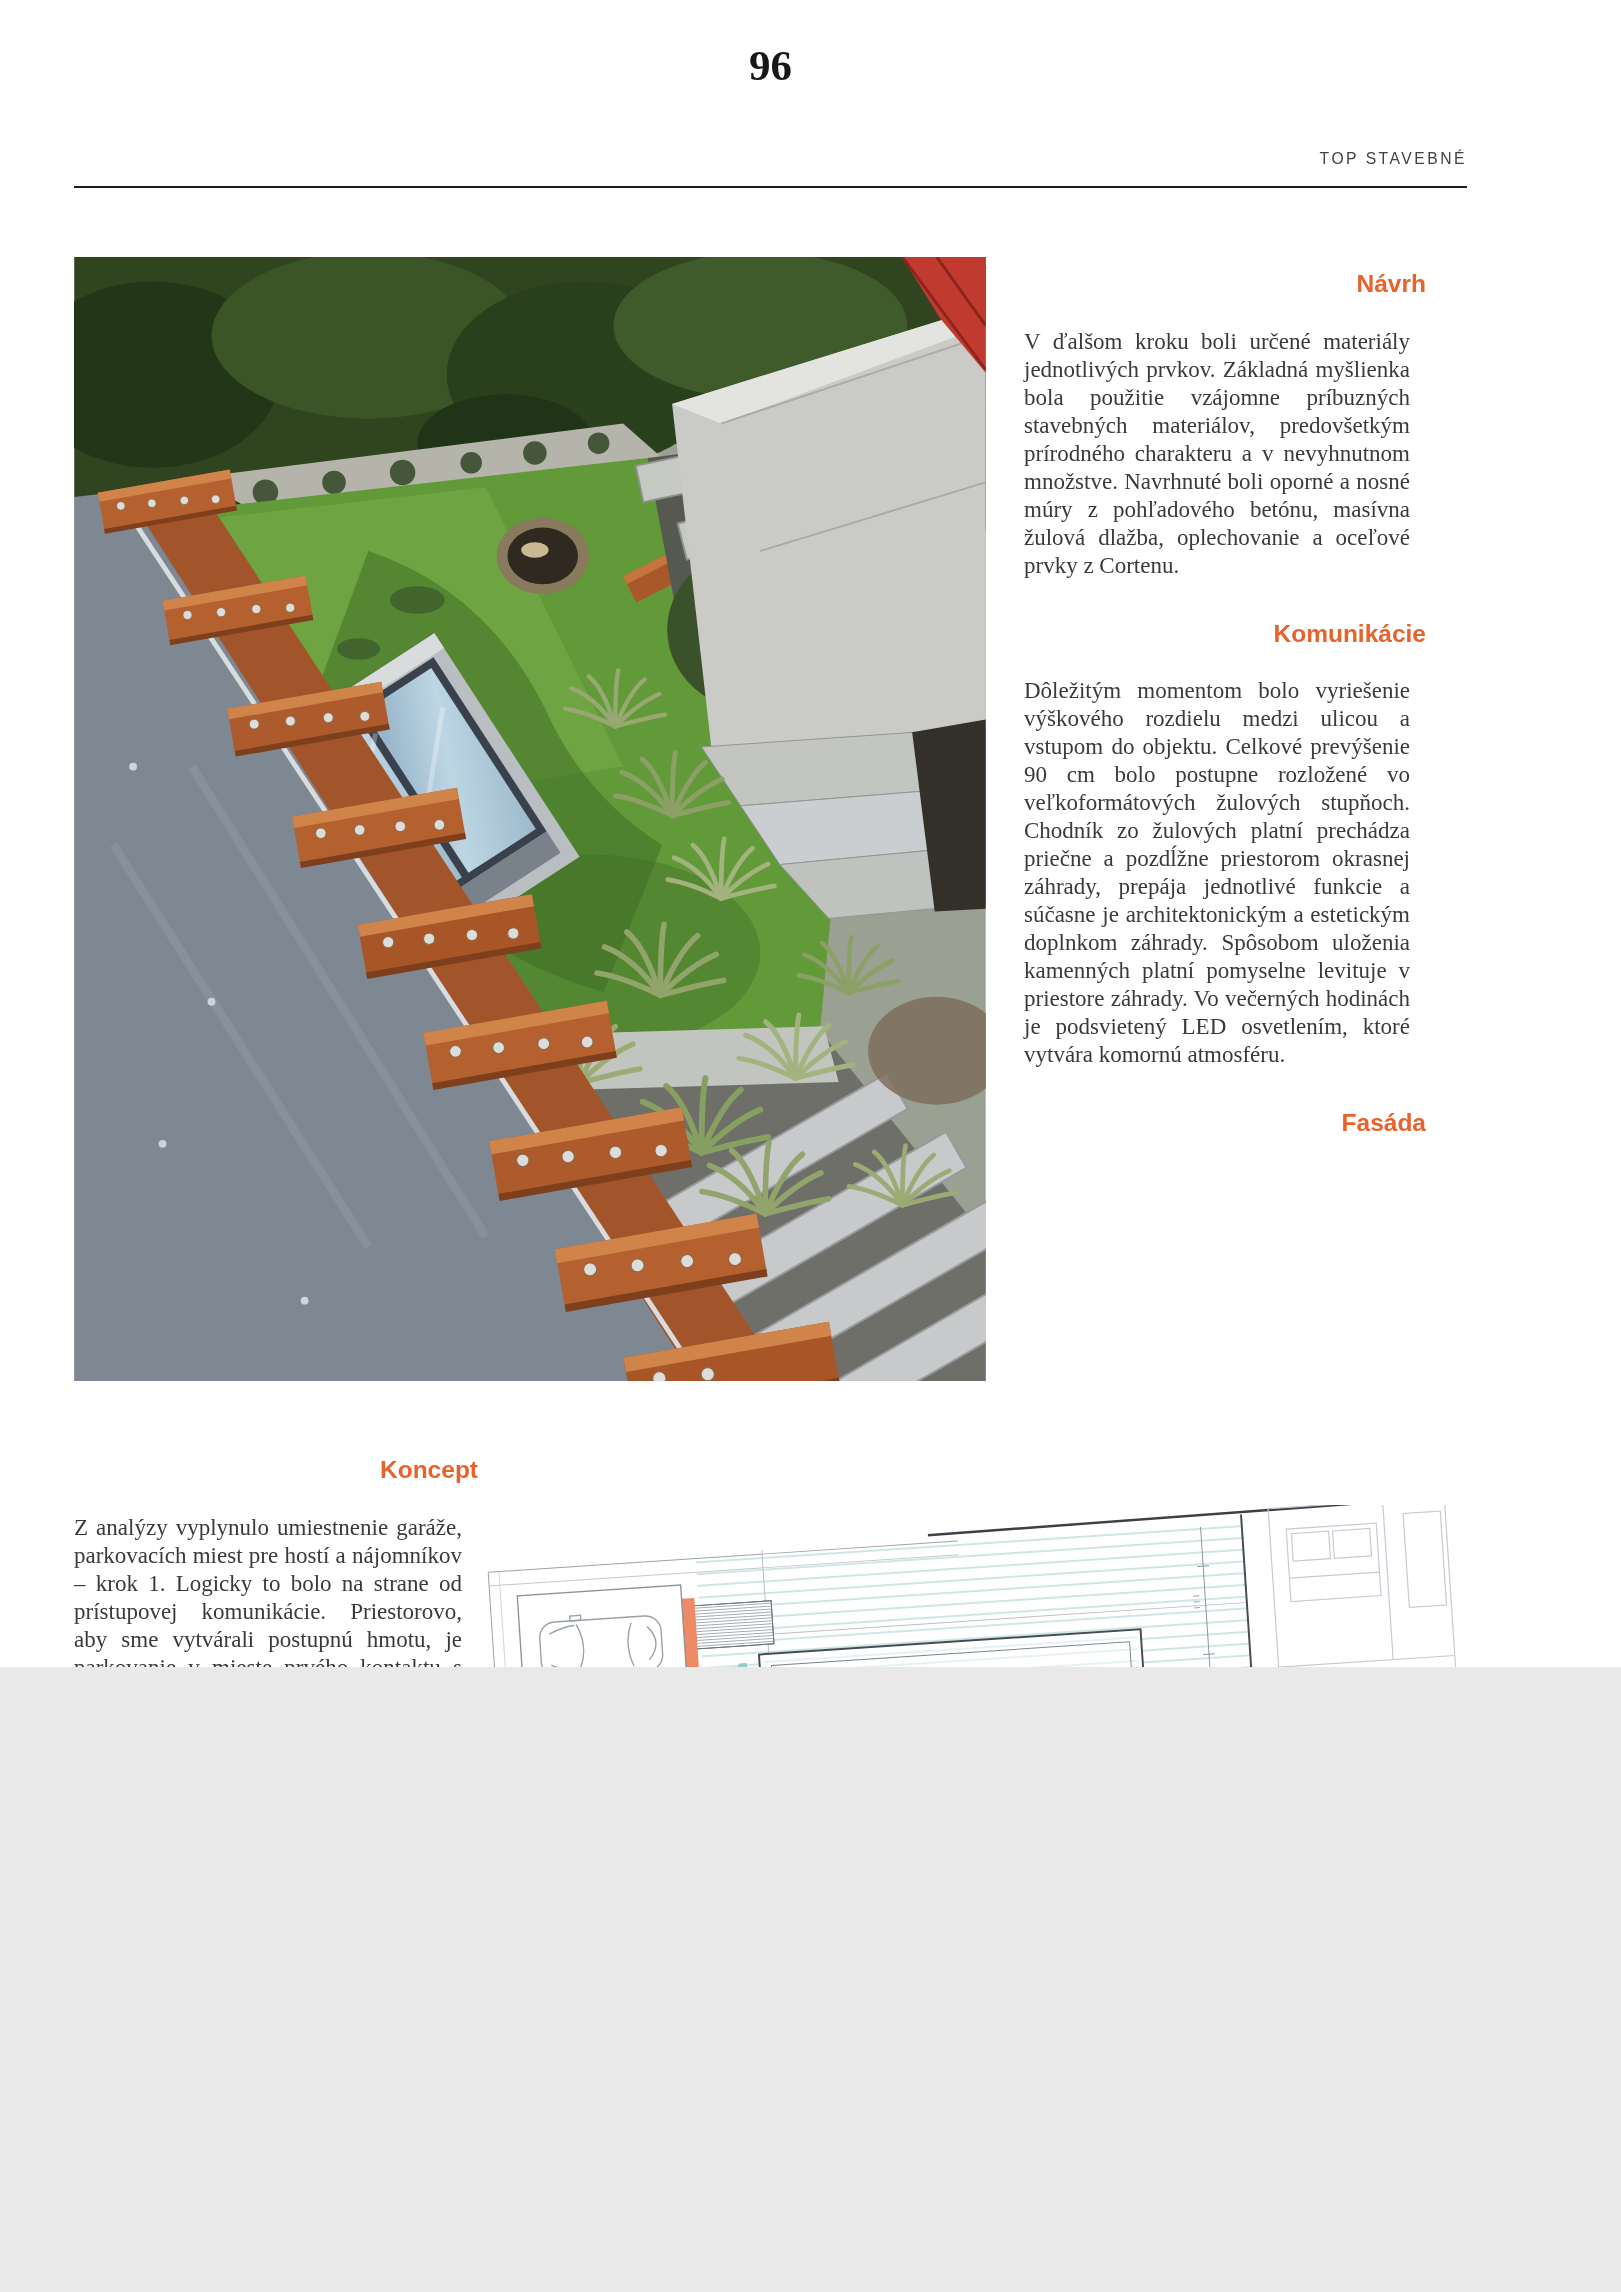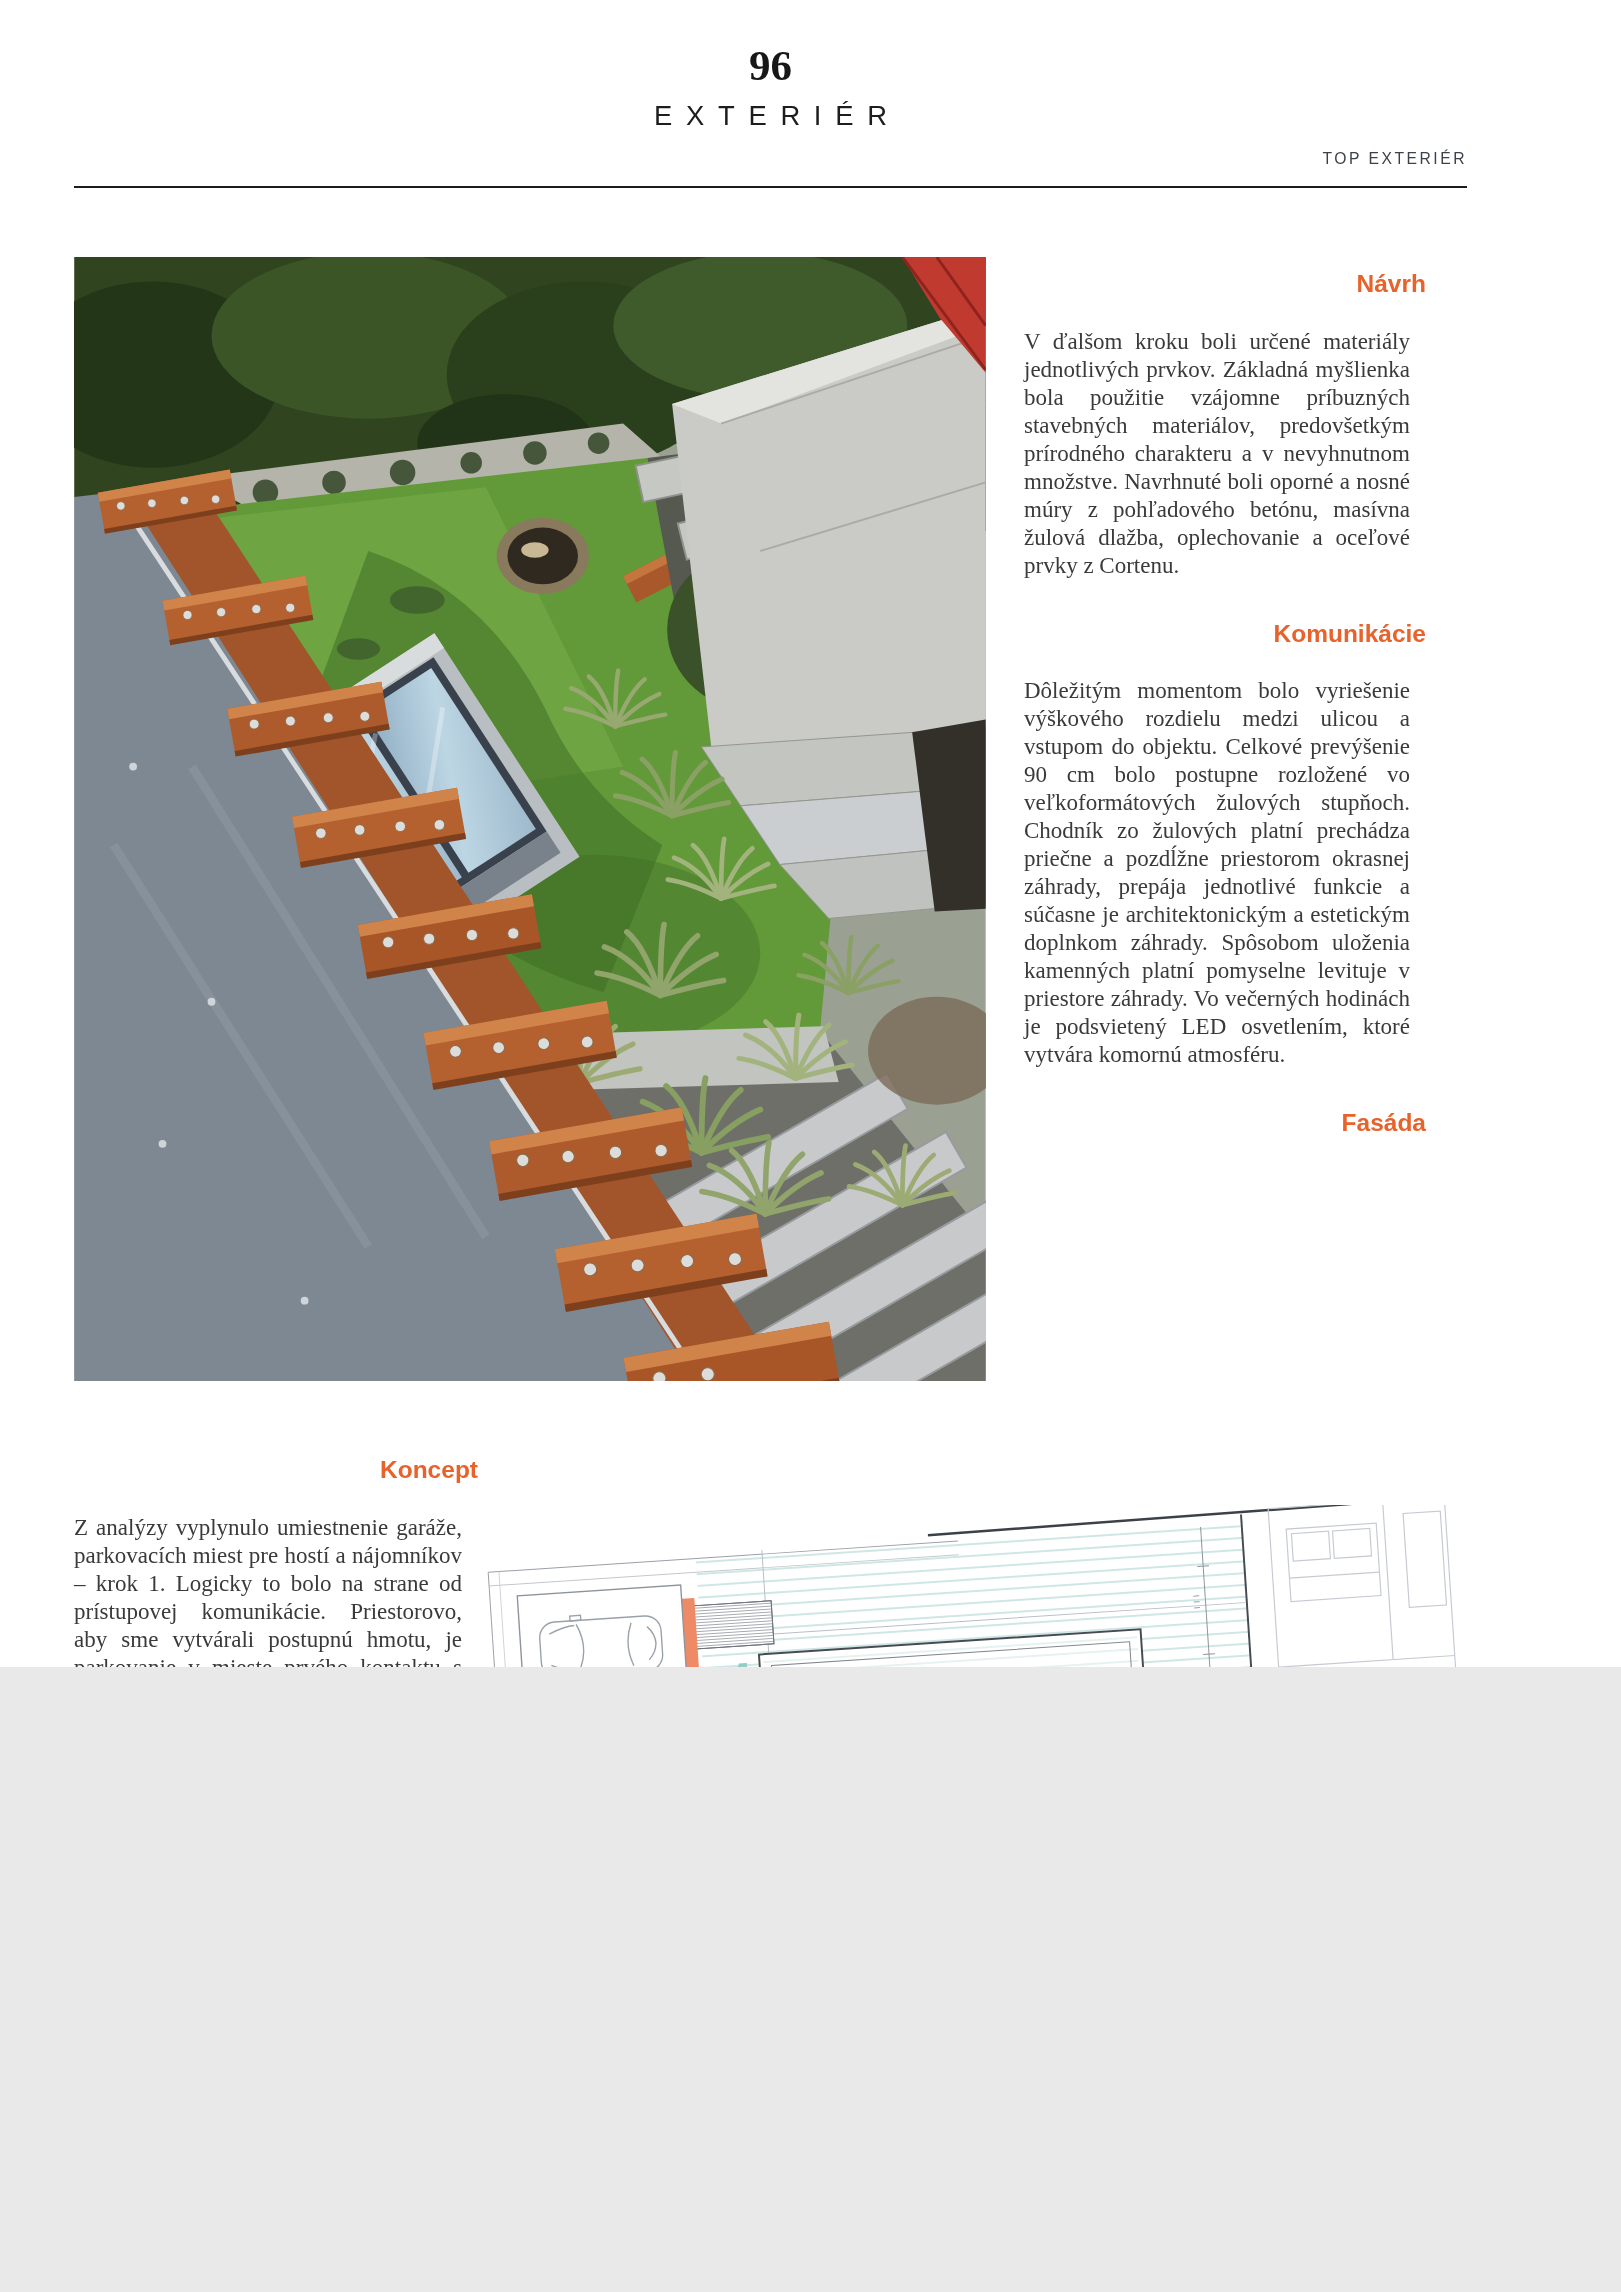--- a/index.html
+++ b/index.html
@@ -29,22 +29,21 @@
   .plan svg{position:absolute;left:0;top:0;}
   .pn{position:absolute;font-family:"DejaVu Sans",sans-serif;font-weight:200;font-size:110px;
         line-height:1;transform:translate(-50%,-50%) rotate(-4deg) scaleX(.8);}
 </style>
 </head>
 <body>
 
 <div class="page">
 
   <div class="page-number">96</div>
-  <div class="section-title">EXTERIÉR</div>
-  <div class="corner-label">TOP EXTERIÉR</div>
+  <div class="corner-label">TOP STAVEBNÉ</div>
   <div class="header-rule"></div>
 
   <figure class="photo">
     <svg width="912" height="1124" viewBox="0 0 930 1147">
       <defs>
         <linearGradient id="glass" x1="0" y1="0" x2="1" y2="1">
           <stop offset="0" stop-color="#8fadc2"></stop>
             <stop offset=".5" stop-color="#bdd6e4"></stop>
             <stop offset="1" stop-color="#9db9cb"></stop>
         </linearGradient>

